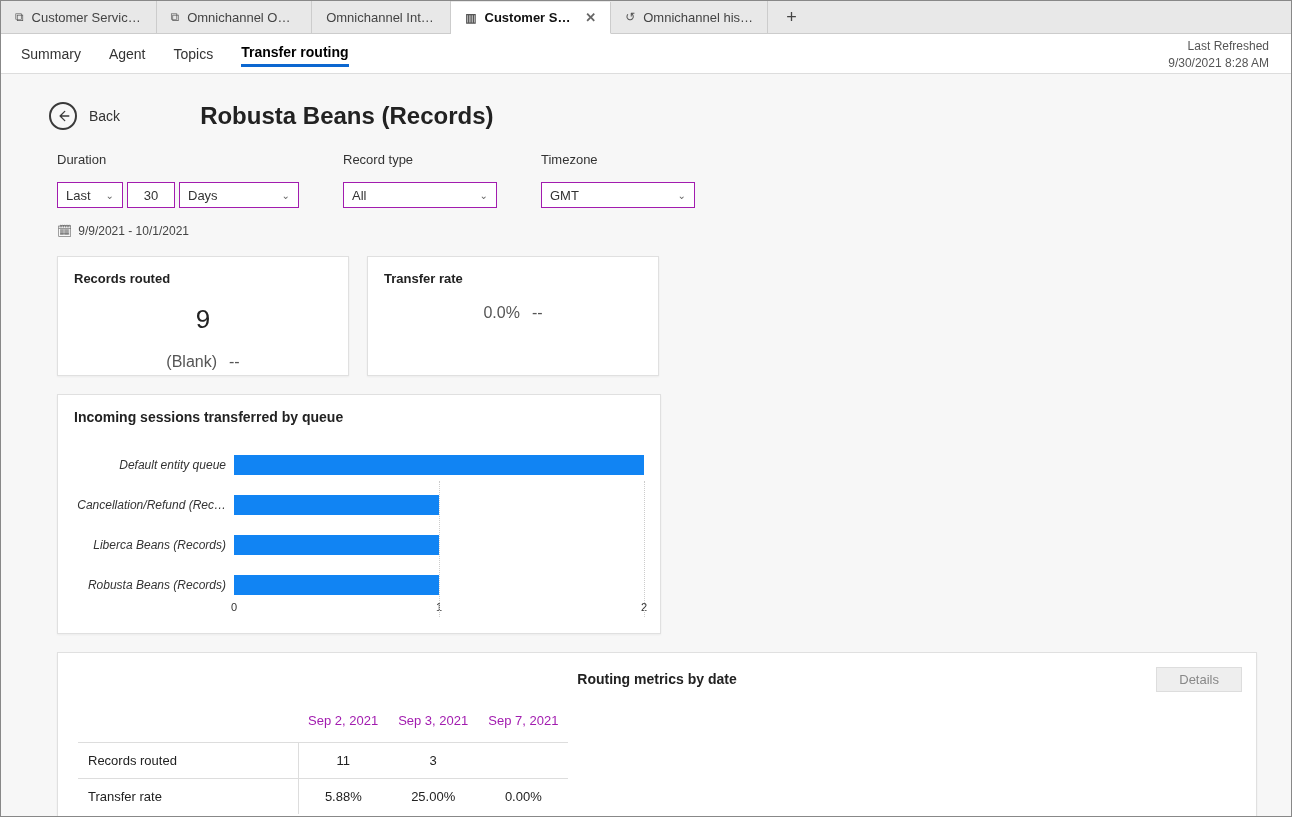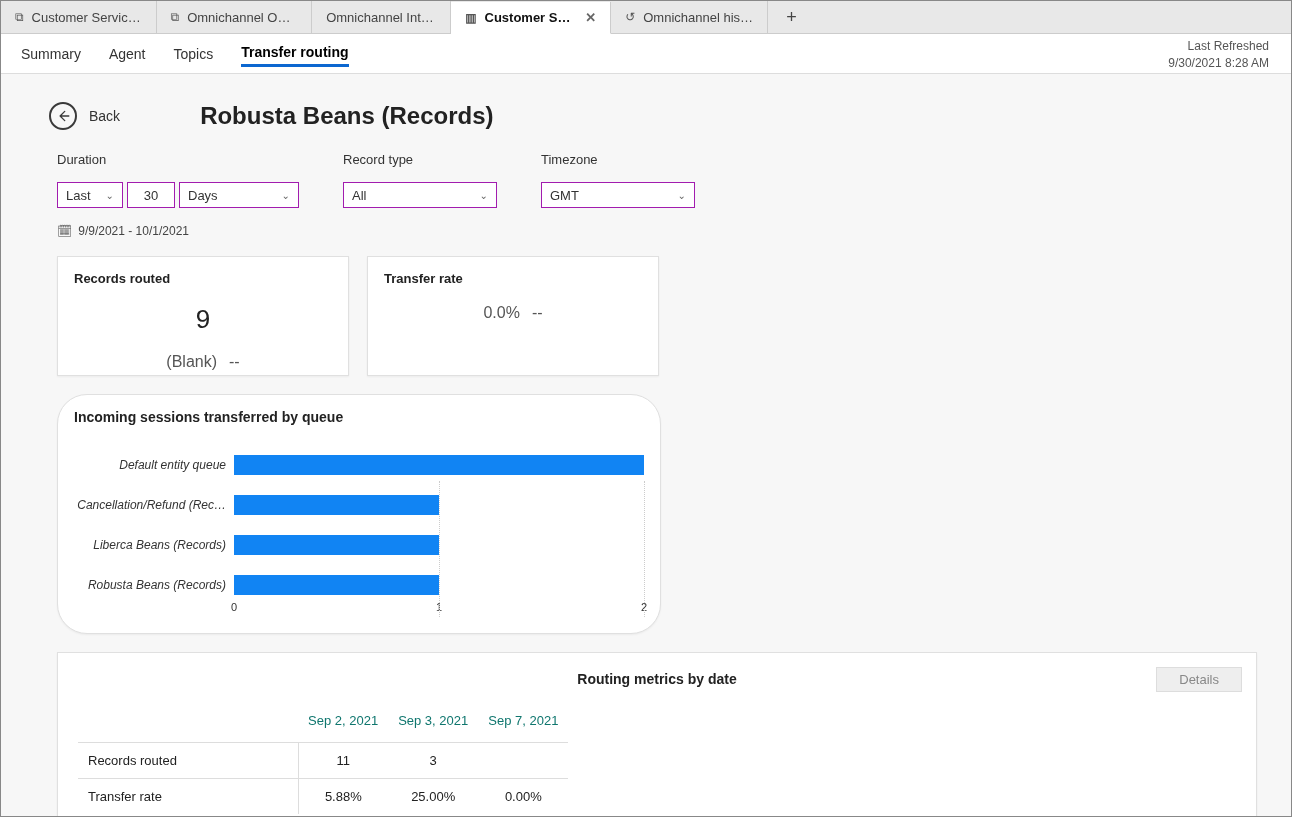--- a/index.html
+++ b/index.html
@@ -33,36 +33,36 @@
   .select .chev { font-size:10px; color:#666; margin-left:8px; }
   .date-range { display:flex; align-items:center; gap:6px; padding:10px 0 18px 56px; font-size:12px; color:#444; }
   
   .cards { display:flex; gap:18px; padding:0 0 18px 56px; }
   .card { background:#fff; border:1px solid #e0e0e0; box-shadow:0 1px 2px rgba(0,0,0,.05); }
   .c-metric { width:292px; height:120px; padding:14px 16px; display:flex; flex-direction:column; }
   .c-metric .title { font-size:13px; font-weight:600; color:#222; }
   .c-metric .value { font-size:26px; font-weight:400; color:#222; text-align:center; margin-top:18px; }
   .c-metric .sub { font-size:16px; color:#555; text-align:center; margin-top:18px; }
   .c-metric .sub .dash { margin-left:12px; }
-  .chart-card { width:604px; padding:14px 16px 16px;border-radius:30px; }
+  .chart-card { width:604px; padding:14px 16px 16px; }
   .chart-title { font-size:14px; font-weight:600; color:#222; margin-bottom:30px; }
   .hbar { display:grid; grid-template-columns:160px 1fr; row-gap:20px; align-items:center;font-style:italic; }
   .hbar .lbl { font-size:12px; color:#333; text-align:right; padding-right:8px; white-space:nowrap; overflow:hidden; text-overflow:ellipsis; }
   .hbar .track { position:relative; height:20px; }
   .hbar .bar { background:#1184F3; height:20px; }
   .axis { display:grid; grid-template-columns:160px 1fr; margin-top:6px; }
   .axis .ticks { position:relative; height:16px; font-size:11px; color:#333; }
   .axis .tick { position:absolute; transform:translateX(-50%); }
   .plot-area { position:relative; }
   .grid-line { position:absolute; top:-120px; bottom:0; width:0; border-left:1px dotted #ccc; }
   .metrics-card { width:1200px; margin-left:56px; padding:18px 20px 10px; background:#fff; border:1px solid #e0e0e0; position:relative; }
   .metrics-title { font-size:14px; font-weight:600; color:#222; margin-bottom:20px;text-align:center; }
   .details-btn { position:absolute; right:14px; top:14px; background:#EEE; color:#888; border:1px solid #ddd; padding:4px 22px; font-size:13px; cursor:pointer; }
   table.metrics { border-collapse:collapse; font-size:13px; }
-  table.metrics th { font-weight:400; color:#0f766e; padding:6px 10px 14px; text-align:center; }
+  table.metrics th { font-weight:400; color:#a21caf; padding:6px 10px 14px; text-align:center; }
   table.metrics th:first-child { text-align:left; }
   table.metrics td { padding:10px 10px; text-align:center; border-top:1px solid #ddd; }
   table.metrics td:first-child { text-align:left; min-width:220px; border-right:1px solid #ddd; }
   table.metrics th:first-child { min-width:220px; }
 </style>
 </head>
 <body>
 
 <div class="app">
 

